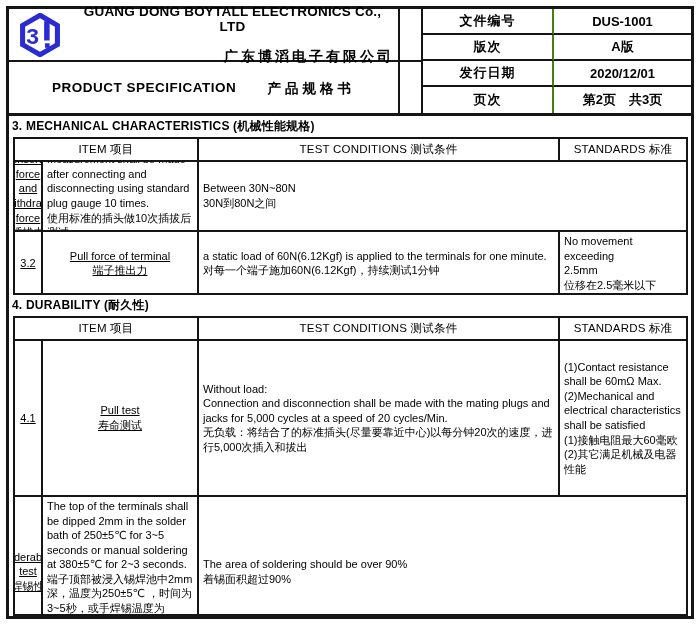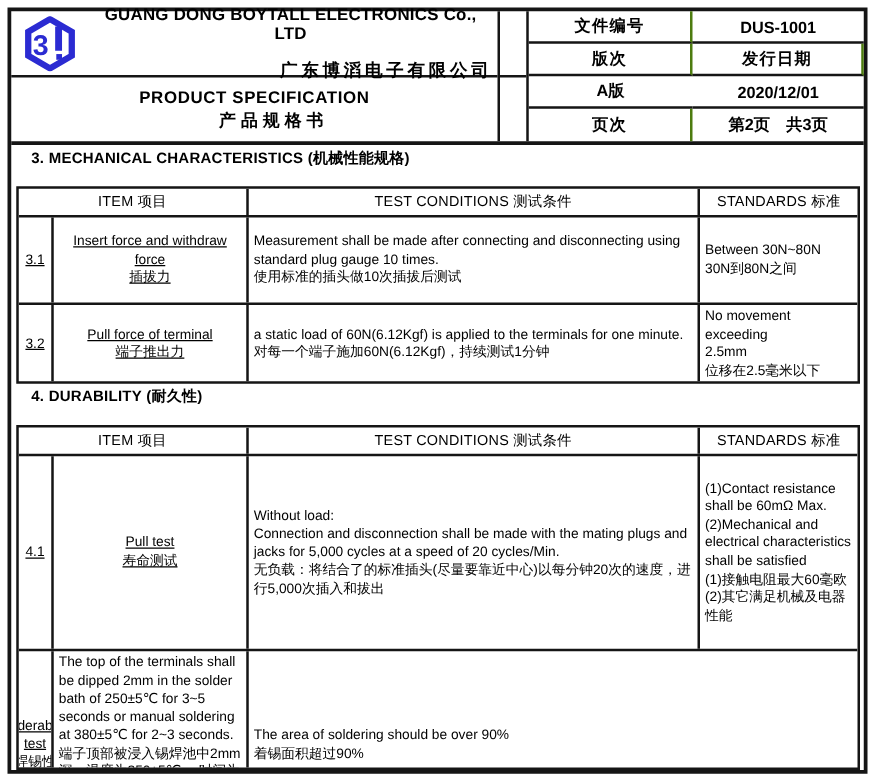--- a/index.html
+++ b/index.html
@@ -16,40 +16,40 @@
   .header-left { width: 414px; border-right: 2px solid #151515; display: flex; }
   .header-left-main { flex: 1; display: flex; flex-direction: column; }
   .company-cell {
     height: 53px; border-bottom: 2px solid #151515;
     display: flex; align-items: center; justify-content: flex-start;
     padding-left: 8px; gap: 8px;
   }
   .company-names { flex: 1; text-align: center; padding-right: 4px; }
   .company-en { font-weight: bold; font-size: 13.5px; letter-spacing: 0.2px; }
   .company-cn { font-weight: bold; font-size: 14px; letter-spacing: 3px; margin-top: 14px; text-align: right; }
-  .doc-title-cell { flex: 1; display: flex; flex-direction: column; align-items: center; justify-content: center; }
+  .doc-title-cell { flex: 1; display: flex; flex-direction: row; align-items: center; justify-content: center; }
   .doc-en { font-weight: bold; font-size: 13.5px; letter-spacing: 0.5px; }
   .doc-cn { font-weight: bold; font-size: 13.5px; letter-spacing: 4px; margin-top: 3px; margin-left: 31px; }
   .header-spacer { width: 23px; border-left: 2px solid #151515; display: flex; flex-direction: column; }
   .spacer-top { height: 53px; border-bottom: 2px solid #151515; }
   .header-right { flex: 1; display: grid; grid-template-columns: 131px 1fr; grid-template-rows: repeat(4, 1fr); }
   .meta-cell {
     display: flex; align-items: center; justify-content: center;
     font-weight: bold; font-size: 13px; border-bottom: 2px solid #151515;
   }
   .meta-label { border-right: 2px solid #4d7c0f; letter-spacing: 1px; }
   .meta-cell.last { border-bottom: none; }
   
   .section-title {
     height: 21px; display: flex; align-items: center;
-    padding-left: 16px; font-weight: bold; font-size: 12px; letter-spacing: 0.2px;
+    padding-left: 3px; font-weight: bold; font-size: 12px; letter-spacing: 0.2px;
   }
   
   .spec-table {
-    margin: 12px 3px 0 4px; border: 2px solid #151515;
+    margin: 0 3px 0 4px; border: 2px solid #151515;
     display: flex; flex-direction: column; overflow: hidden;
   }
   .spec-table.t1 { height: 158px; }
   .spec-table.t2 { flex: 1; }
   .thead { display: grid; grid-template-columns: 182px 361px 1fr; height: 21px; flex: none; }
   .th {
     display: flex; align-items: center; justify-content: center;
     font-size: 11.5px; letter-spacing: 0.2px;
   }
   .th + .th { border-left: 2px solid #151515; }
@@ -97,38 +97,37 @@
         </div>
       </div>
       <div class="header-spacer">
         <div class="spacer-top"></div>
       </div>
     </div>
     <div class="header-right">
       <div class="meta-cell meta-label">文件编号</div>
       <div class="meta-cell">DUS-1001</div>
       <div class="meta-cell meta-label">版次</div>
+      <div class="meta-cell">A版</div>
       <div class="meta-cell meta-label">发行日期</div>
-      <div class="meta-cell">A版</div>
       <div class="meta-cell">2020/12/01</div>
       <div class="meta-cell meta-label last">页次</div>
       <div class="meta-cell last">第2页　共3页</div>
     </div>
   </div>
 
   <div class="section-title">3. MECHANICAL CHARACTERISTICS  (机械性能规格)</div>
 
   <div class="spec-table t1">
     <div class="thead">
       <div class="th">ITEM 项目</div>
       <div class="th">TEST CONDITIONS 测试条件</div>
       <div class="th">STANDARDS 标准</div>
     </div>
     <div class="trow r31">
-      <div class="td center">3.1</div>
       <div class="td center pre">Insert force and withdraw
 force
 插拔力</div>
       <div class="td left pre">Measurement shall be made after connecting and disconnecting using standard plug gauge 10 times.
 使用标准的插头做10次插拔后测试</div>
       <div class="td left pre">Between 30N~80N
 30N到80N之间</div>
     </div>
     <div class="trow r32 fill">
       <div class="td center">3.2</div>

